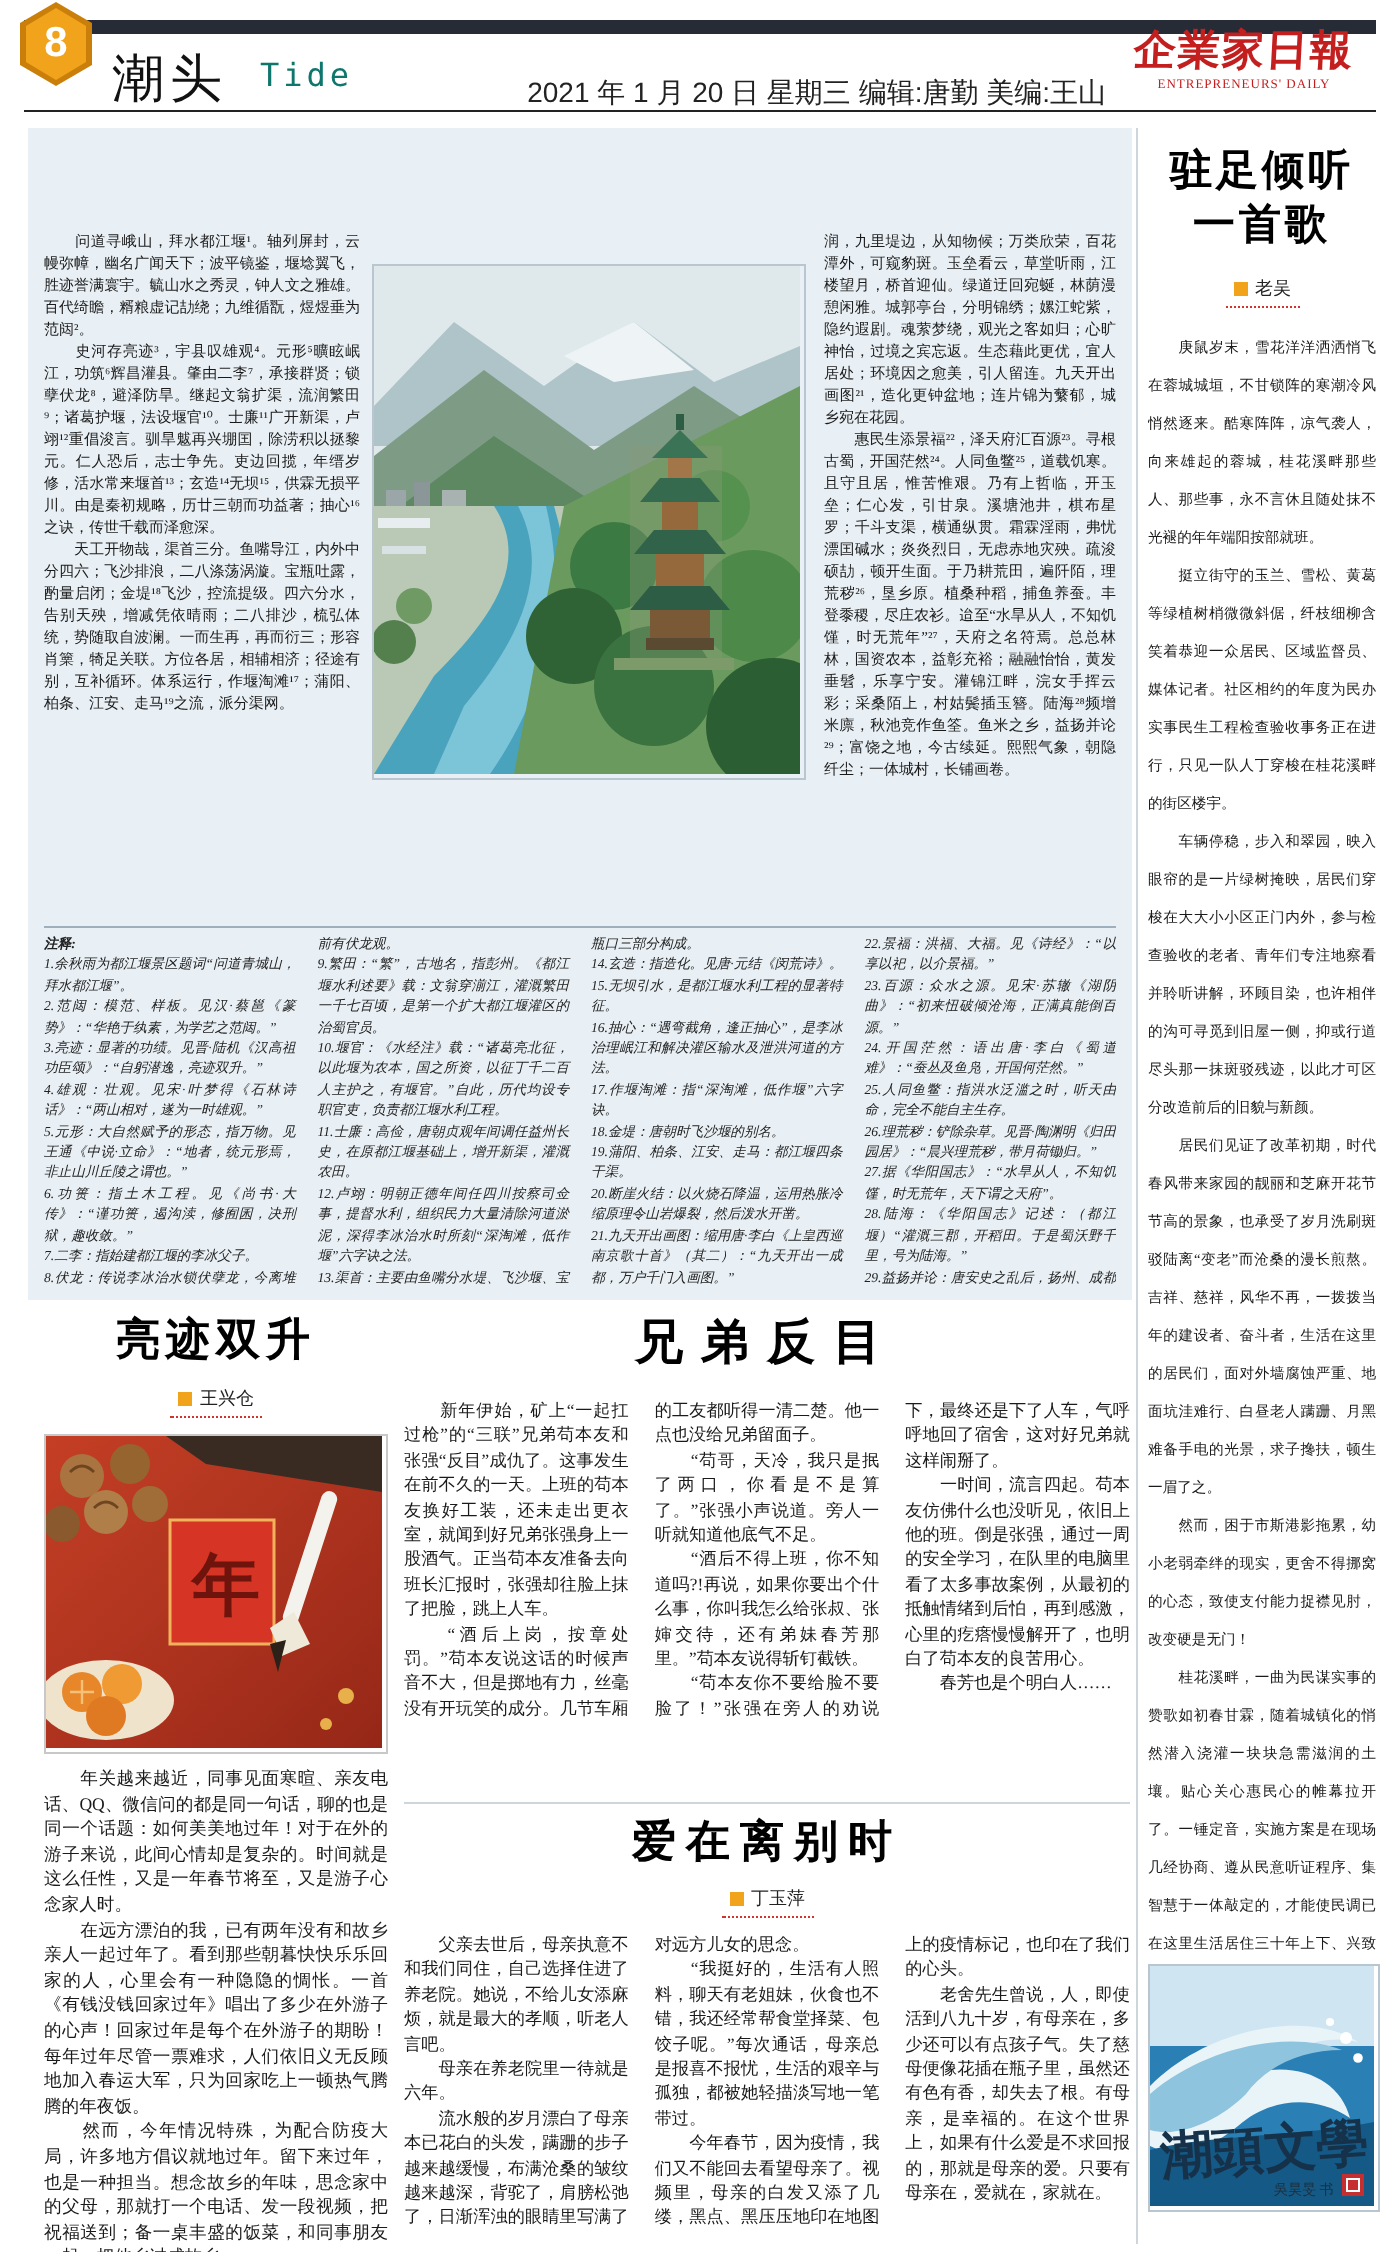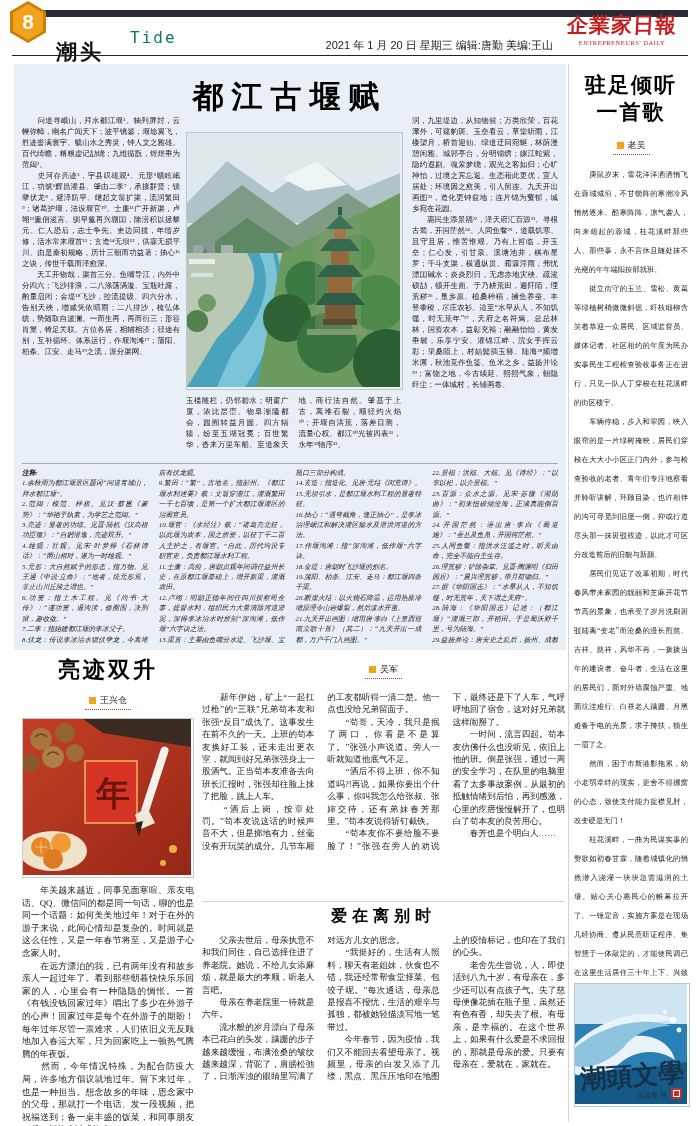--- a/index.html
+++ b/index.html
@@ -7,24 +7,24 @@
         font-family:"Liberation Serif","DejaVu Serif",serif;color:#1a1a1a;}
   
   .topbar{position:absolute;left:12px;top:10px;right:11px;height:7px;background:#272b36;}
   .hexwrap{position:absolute;left:10px;top:1px;width:36px;height:42px;}
   .hex-outer{position:absolute;inset:0;background:#c97f0a;
      clip-path:polygon(50% 0,100% 25%,100% 75%,50% 100%,0 75%,0 25%);}
   .hex-inner{position:absolute;inset:3px;background:#f2a31c;
      clip-path:polygon(50% 0,100% 25%,100% 75%,50% 100%,0 75%,0 25%);
      display:flex;align-items:center;justify-content:center;}
   .hex-inner span{color:#fff;font-size:21px;font-weight:bold;font-family:"Liberation Sans",sans-serif;}
-  .secname{position:absolute;left:56px;top:38px;font-size:21px;font-weight:bold;letter-spacing:3px;color:#111;}
+  .secname{position:absolute;left:56px;top:22px;font-size:26px;font-weight:normal;letter-spacing:3px;color:#111;}
   .secen{position:absolute;left:130px;top:28px;font-family:"DejaVu Sans Mono","Liberation Mono",monospace;
          font-size:16px;color:#0f766e;letter-spacing:2px;}
-  .dateline{position:absolute;right:146px;top:38px;font-size:11px;color:#222;
+  .dateline{position:absolute;right:146px;top:38px;font-size:14px;color:#222;
             font-family:"Liberation Sans","DejaVu Sans",sans-serif;}
   .masthead{position:absolute;right:10px;top:13px;width:134px;text-align:center;}
   .masthead .cn{font-size:21px;font-weight:bold;color:#c41f1f;letter-spacing:1px;
                 transform:skewX(-3deg);display:block;line-height:24px;}
   .masthead .en{display:block;font-size:6.5px;color:#c41f1f;letter-spacing:.5px;margin-top:2px;
                 font-family:"Liberation Serif",serif;}
   .headrule{position:absolute;left:12px;right:11px;top:55px;height:0;border-top:1.5px solid #222;}
   
   .mainblock{position:absolute;left:14px;top:64px;width:552px;height:586px;background:#e9f0f5;}
   .main-title{position:absolute;left:0;top:12px;width:100%;text-align:center;
@@ -54,21 +54,21 @@
   .stay-title{text-align:center;font-size:22px;font-weight:bold;letter-spacing:3px;color:#000;}
   .stay-byline{text-align:center;margin-top:4px;}
   .stay-photo{margin-top:8px;width:170px;height:158px;border:1px solid #c8c8c8;}
   .stay-body{margin-top:6px;height:246px;font-size:8.8px;line-height:12.6px;}
   .bros{position:absolute;left:202px;top:655px;width:363px;height:243px;}
   .bros-title{text-align:center;font-size:24px;font-weight:bold;letter-spacing:9px;color:#000;}
   .bros-byline{text-align:center;margin-top:3px;}
   .bros-cols{margin-top:12px;height:180px;column-count:3;column-gap:13px;font-size:8.6px;line-height:12.4px;}
   .sep-h{position:absolute;left:202px;top:901px;width:363px;border-top:1px solid #cfd6db;}
   .love{position:absolute;left:202px;top:906px;width:363px;height:216px;}
-  .love-title{text-align:center;font-size:16px;font-weight:bold;letter-spacing:5px;color:#000;}
+  .love-title{text-align:center;font-size:22px;font-weight:bold;letter-spacing:5px;color:#000;}
   .love-byline{text-align:center;margin-top:3px;}
   .love-cols{margin-top:7px;height:160px;column-count:3;column-gap:13px;font-size:8.6px;line-height:12.4px;}
   svg{display:block;}
 </style>
 </head>
 <body>
 
 <div class="page">
 
   <div class="topbar"></div>
@@ -81,21 +81,20 @@
   <div class="secname">潮头</div>
   <div class="secen">Tide</div>
   <div class="dateline">2021 年 1 月 20 日  星期三  编辑:唐勤  美编:王山</div>
   <div class="masthead">
     <span class="cn">企業家日報</span>
     <span class="en">ENTREPRENEURS' DAILY</span>
   </div>
   <div class="headrule"></div>
 
   <div class="mainblock">
-    <div class="main-title">都江古堰赋</div>
     <div class="main-colL bodytext">　　问道寻峨山，拜水都江堰¹。轴列屏封，云幔弥幛，幽名广闻天下；波平镜鉴，堰埝翼飞，胜迹誉满寰宇。毓山水之秀灵，钟人文之雅雄。百代绮瞻，糈粮虚记劼绕；九维循翫，煜煜垂为范闼²。
 　　史河存亮迹³，宇县叹雄观⁴。元形⁵曠眩岷江，功筑⁶辉昌灌县。肇由二李⁷，承接群贤；锁孽伏龙⁸，避泽防旱。继起文翁扩渠，流润繁田⁹；诸葛护堰，法设堰官¹⁰。士廉¹¹广开新渠，卢翊¹²重倡浚言。驯旱魃再兴堋囯，除涝积以拯黎元。仁人恐后，志士争先。吏边回揽，年缙岁修，活水常来堰首¹³；玄造¹⁴无坝¹⁵，供霖无损平川。由是秦初规略，历廿三朝而功益著；抽心¹⁶之诀，传世千载而泽愈深。
 　　天工开物哉，渠首三分。鱼嘴导江，内外中分四六；飞沙排浪，二八涤荡涡漩。宝瓶吐露，酌量启闭；金堤¹⁸飞沙，控流提级。四六分水，告别天殃，增减凭依晴雨；二八排沙，梳弘体统，势随取自波澜。一而生再，再而衍三；形容肖篥，犄足关联。方位各居，相辅相济；径途有别，互补循环。体系运行，作堰淘滩¹⁷；蒲阳、柏条、江安、走马¹⁹之流，派分渠网。</div>
 
     <div class="main-photo">
       <svg width="213" height="254" viewBox="0 0 213 254">
         <rect width="213" height="254" fill="#dfe9ec"></rect>
         <polygon points="0,70 40,28 85,60 130,28 170,58 213,40 213,90 0,90" fill="#aec4c9"></polygon>
         <polygon points="95,45 130,28 160,52 120,58" fill="#eef4f6"></polygon>
         <polygon points="0,95 55,52 110,92 160,60 213,95 213,130 0,130" fill="#7e9c85"></polygon>
@@ -129,21 +128,20 @@
           <polygon points="139,96 167,96 153,82" fill="#3a7356"></polygon>
           <rect x="151" y="74" width="4" height="8" fill="#2e5d46"></rect>
           <rect x="136" y="186" width="34" height="6" fill="#5a4a32"></rect>
         </g>
         <rect x="120" y="196" width="60" height="6" fill="#7d9a6b"></rect>
       </svg>
     </div>
 
     <div class="main-colR bodytext">润，九里堤边，从知物候；万类欣荣，百花潭外，可窥豹斑。玉垒看云，草堂听雨，江楼望月，桥首迎仙。绿道迂回宛蜒，林荫漫憩闲雅。城郭亭台，分明锦绣；嫘江蛇紫，隐约遐剧。魂萦梦绕，观光之客如归；心旷神怡，过境之宾忘返。生态藉此更优，宜人居处；环境因之愈美，引人留连。九天开出画图²¹，造化更钟盆地；连片锦为蘩郁，城乡宛在花园。
 　　惠民生添景福²²，泽天府汇百源²³。寻根古蜀，开国茫然²⁴。人同鱼鳖²⁵，道载饥寒。且守且居，惟苦惟艰。乃有上哲临，开玉垒；仁心发，引甘泉。溪塘池井，棋布星罗；千斗支渠，横通纵贯。霜霖淫雨，弗忧漂囯碱水；炎炎烈日，无虑赤地灾殃。疏浚硕劼，顿开生面。于乃耕荒田，遍阡陌，理荒秽²⁶，垦乡原。植桑种稻，捕鱼养蚕。丰登黍稷，尽庄农衫。迨至“水旱从人，不知饥馑，时无荒年”²⁷，天府之名符焉。总总林林，国资农本，益彰充裕；融融怡怡，黄发垂髫，乐享宁安。灌锦江畔，浣女手挥云彩；采桑陌上，村姑鬓插玉簪。陆海²⁸频增米廪，秋池竞作鱼筌。鱼米之乡，益扬并论²⁹；富饶之地，今古续延。熙熙气象，朝隐纤尘；一体城村，长铺画卷。</div>
-    <div class="main-colB bodytext">玉槛雕栏，仍邻碧水；明窗广厦，浓比层峦。物阜渐隆都会，园囿转益月圆。四方辐辏，纷至五湖冠冕；百世繁华，沓来万里车船。至道象天地，商行法自然。肇基于上古，离堆石裂，顺径灼火焰²⁰；开堰自洪荒，落差目测，流量心权。都江³⁰光被四表³¹，永年³²物序³³。</div>
 
     <div class="notes-rule"></div>
     <div class="notes bodytext"><b style="font-style:italic">注释:</b>
 <span style="white-space:pre-line">1.余秋雨为都江堰景区题词“问道青城山，拜水都江堰”。
 2.范闼：模范、样板。见汉·蔡邕《篆势》：“华艳于纨素，为学艺之范闼。”
 3.亮迹：显著的功绩。见晋·陆机《汉高祖功臣颂》：“自躬潜逸，亮迹双升。”
 4.雄观：壮观。见宋·叶梦得《石林诗话》：“两山相对，遂为一时雄观。”
 5.元形：大自然赋予的形态，指万物。见王通《中说·立命》：“地者，统元形焉，非止山川丘陵之谓也。”
 6.功篑：指土木工程。见《尚书·大传》：“谨功篑，遏沟渎，修囿囷，决刑狱，趣收敛。”
 7.二李：指始建都江堰的李冰父子。
@@ -256,36 +254,37 @@
         <circle cx="140" cy="144" r="3" fill="#e8b04a"></circle>
       </svg>
     </div>
     <div class="stay-body bodytext">　　年关越来越近，同事见面寒暄、亲友电话、QQ、微信问的都是同一句话，聊的也是同一个话题：如何美美地过年！对于在外的游子来说，此间心情却是复杂的。时间就是这么任性，又是一年春节将至，又是游子心念家人时。
 　　在远方漂泊的我，已有两年没有和故乡亲人一起过年了。看到那些朝暮快快乐乐回家的人，心里会有一种隐隐的惆怅。一首《有钱没钱回家过年》唱出了多少在外游子的心声！回家过年是每个在外游子的期盼！每年过年尽管一票难求，人们依旧义无反顾地加入春运大军，只为回家吃上一顿热气腾腾的年夜饭。
 　　然而，今年情况特殊，为配合防疫大局，许多地方倡议就地过年。留下来过年，也是一种担当。想念故乡的年味，思念家中的父母，那就打一个电话、发一段视频，把祝福送到；备一桌丰盛的饭菜，和同事朋友一起，把他乡过成故乡。
 　　留下来过年，留住的是平安，守望的是团圆。待到春暖花开时，再回家看看。</div>
   </div>
 
   <div class="bros">
-    <div class="bros-byline">
-      <span class="byline"><span class="sq"></span><span>吴军</span></span>
-    </div>
+    <div class="bros-title">兄弟反目</div>
     <div class="bros-cols bodytext">　　新年伊始，矿上“一起扛过枪”的“三联”兄弟苟本友和张强“反目”成仇了。这事发生在前不久的一天。上班的苟本友换好工装，还未走出更衣室，就闻到好兄弟张强身上一股酒气。正当苟本友准备去向班长汇报时，张强却往脸上抹了把脸，跳上人车。
 　　“酒后上岗，按章处罚。”苟本友说这话的时候声音不大，但是掷地有力，丝毫没有开玩笑的成分。几节车厢的工友都听得一清二楚。他一点也没给兄弟留面子。
 　　“苟哥，天冷，我只是抿了两口，你看是不是算了。”张强小声说道。旁人一听就知道他底气不足。
 　　“酒后不得上班，你不知道吗?!再说，如果你要出个什么事，你叫我怎么给张叔、张婶交待，还有弟妹春芳那里。”苟本友说得斩钉截铁。
 　　“苟本友你不要给脸不要脸了！”张强在旁人的劝说下，最终还是下了人车，气呼呼地回了宿舍，这对好兄弟就这样闹掰了。
 　　一时间，流言四起。苟本友仿佛什么也没听见，依旧上他的班。倒是张强，通过一周的安全学习，在队里的电脑里看了太多事故案例，从最初的抵触情绪到后怕，再到感激，心里的疙瘩慢慢解开了，也明白了苟本友的良苦用心。
 　　春芳也是个明白人……</div>
   </div>
 
   <div class="sep-h"></div>
 
   <div class="love">
     <div class="love-title">爱在离别时</div>
+    <div class="love-byline">
+      <span class="byline"><span class="sq"></span><span>丁玉萍</span></span>
+    </div>
     <div class="love-cols bodytext">　　父亲去世后，母亲执意不和我们同住，自己选择住进了养老院。她说，不给儿女添麻烦，就是最大的孝顺，听老人言吧。
 　　母亲在养老院里一待就是六年。
 　　流水般的岁月漂白了母亲本已花白的头发，蹒跚的步子越来越缓慢，布满沧桑的皱纹越来越深，背驼了，肩膀松弛了，日渐浑浊的眼睛里写满了对远方儿女的思念。
 　　“我挺好的，生活有人照料，聊天有老姐妹，伙食也不错，我还经常帮食堂择菜、包饺子呢。”每次通话，母亲总是报喜不报忧，生活的艰辛与孤独，都被她轻描淡写地一笔带过。
 　　今年春节，因为疫情，我们又不能回去看望母亲了。视频里，母亲的白发又添了几缕，黑点、黑压压地印在地图上的疫情标记，也印在了我们的心头。
 　　老舍先生曾说，人，即使活到八九十岁，有母亲在，多少还可以有点孩子气。失了慈母便像花插在瓶子里，虽然还有色有香，却失去了根。有母亲，是幸福的。在这个世界上，如果有什么爱是不求回报的，那就是母亲的爱。只要有母亲在，爱就在，家就在。</div>
   </div>
 
 </div>
 

